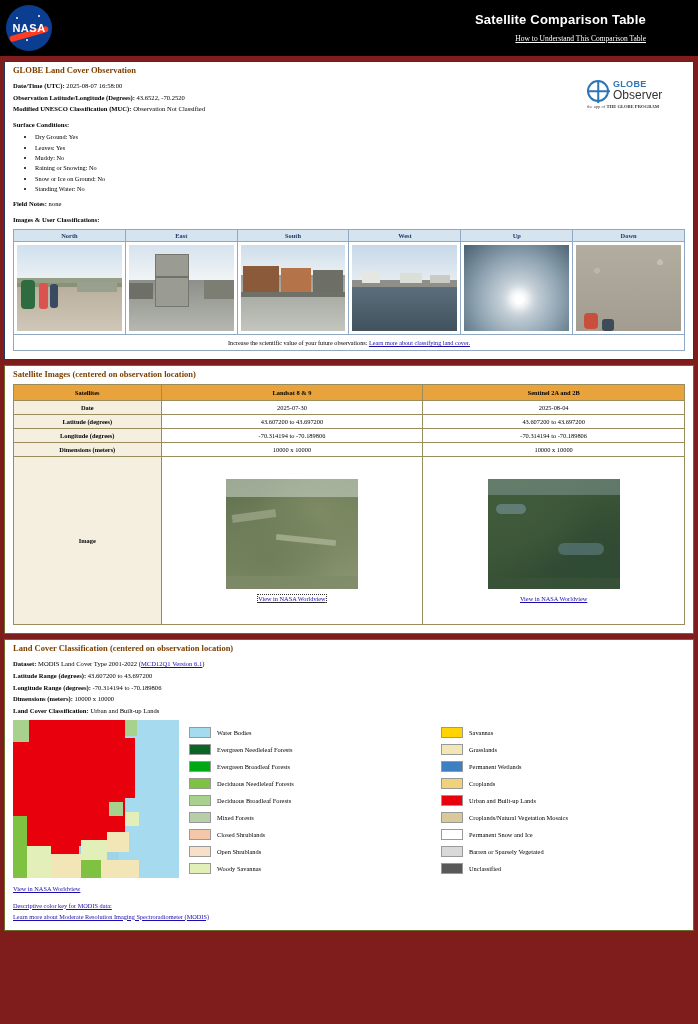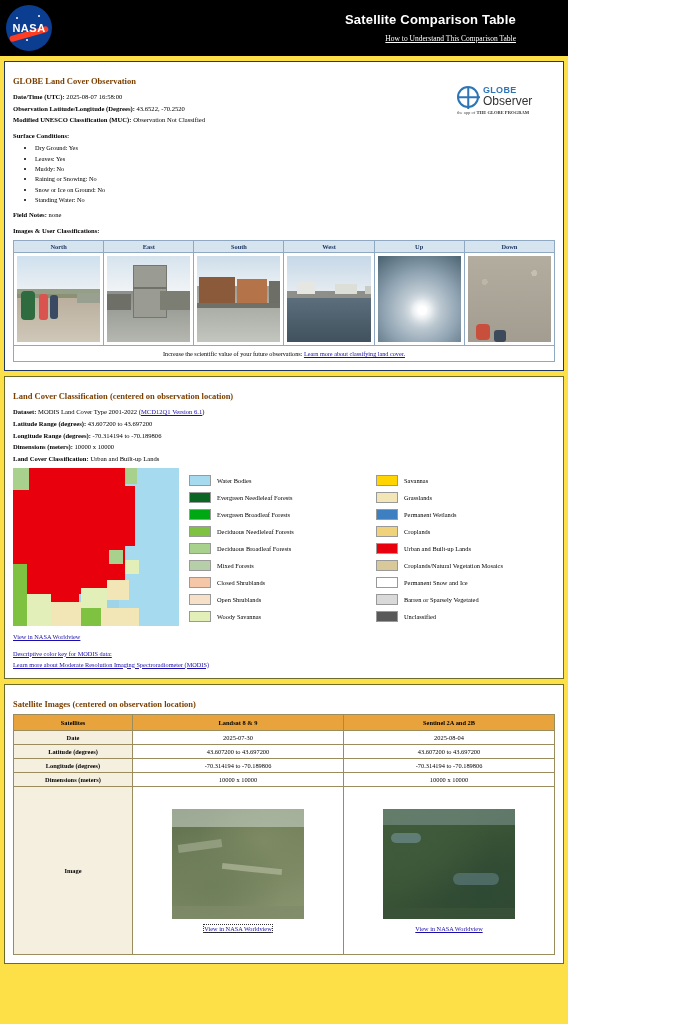--- a/index.html
+++ b/index.html
@@ -2,24 +2,24 @@
 <html><head>
 <meta charset="utf-8">
 <style>
   * { box-sizing: border-box; }
   html, body {
     margin: 0; padding: 0;
     background: #ffffff;
     font-family: "Liberation Serif", serif;
   }
   #page {
-    width: 568px; height: 1024px;
+    width: 698px; height: 1024px;
     position: relative;
     overflow: hidden;
-    background: #fde047;
+    background: #7f1d1d;
   }
 
   
   .topbar {
     height: 56px;
     background: #000;
     display: flex;
     align-items: center;
     position: relative;
   }
@@ -70,21 +70,21 @@
     color: #ffffff;
     text-decoration: underline;
     font-family: "Liberation Serif", serif;
   }
 
   
   .panel {
     margin: 5px 4px 0 4px;
     border: 1px solid #1f3864;
     background: #fff;
-    padding: 14px 8px 8px 8px;
+    padding: 3px 8px 8px 8px;
     position: relative;
   }
   .panel.olive { border-color: #6b6b2a; }
   .panel-title {
     color: #7b3f00;
     font-size: 8.5px;
     font-weight: bold;
     margin-bottom: 5px;
   }
   .panel.olive .panel-title { color: #7b3f00; }
@@ -101,21 +101,21 @@
     margin: 2px 0 4px 0;
     padding-left: 22px;
     font-size: 6.3px;
     line-height: 1.65;
   }
   ul.cond li { list-style: disc; }
 
   
   .globe-logo {
     position: absolute;
-    right: 10px; top: 24px;
+    right: 10px; top: 18px;
     width: 96px;
     text-align: left;
   }
   .globe-logo .row { display: flex; align-items: center; }
   .globe-logo .ring {
     width: 22px; height: 22px; border-radius: 50%;
     border: 2.5px solid #2e75b6;
     position: relative;
     margin-right: 4px;
   }
@@ -394,20 +394,94 @@
                    linear-gradient(#b3ada0,#a39d91)"></div>
               <div class="shape" style="left:8px;bottom:2px;width:14px;height:16px;background:#c94f3d;border-radius:4px"></div>
               <div class="shape" style="left:26px;bottom:0px;width:12px;height:12px;background:#3d4a5a;border-radius:3px"></div>
             </div>
           </td>
         </tr>
         <tr class="caption-row">
           <td colspan="6">
             <span>Increase the scientific value of your future observations:</span>
             <a href="#">Learn more about classifying land cover.</a>
+          </td>
+        </tr>
+      </tbody>
+    </table>
+  </div>
+
+  <div class="panel olive">
+    <div class="panel-title">Satellite Images (centered on observation location)</div>
+
+    <table class="sat-table">
+      <colgroup>
+          <col style="width:22%">
+          <col style="width:39%">
+          <col style="width:39%">
+        </colgroup>
+      <thead>
+        <tr>
+          <th>Satellites</th>
+          <th>Landsat 8 &amp; 9</th>
+          <th>Sentinel 2A and 2B</th>
+        </tr>
+      </thead>
+      <tbody>
+        <tr>
+          <td class="rowhead">Date</td>
+          <td>2025-07-30</td>
+          <td>2025-08-04</td>
+        </tr>
+        <tr>
+          <td class="rowhead">Latitude (degrees)</td>
+          <td>43.607200 to 43.697200</td>
+          <td>43.607200 to 43.697200</td>
+        </tr>
+        <tr>
+          <td class="rowhead">Longitude (degrees)</td>
+          <td>-70.314194 to -70.189806</td>
+          <td>-70.314194 to -70.189806</td>
+        </tr>
+        <tr>
+          <td class="rowhead">Dimensions (meters)</td>
+          <td>10000 x 10000</td>
+          <td>10000 x 10000</td>
+        </tr>
+        <tr>
+          <td class="rowhead sat-img-cell">Image</td>
+          <td class="sat-img-cell">
+            <div class="sat-img">
+              <div style="position:absolute;inset:0;background:
+                   radial-gradient(ellipse at 30% 70%, #6f7f5a 0%, transparent 55%),
+                   radial-gradient(ellipse at 70% 30%, #7d8a63 0%, transparent 50%),
+                   linear-gradient(160deg,#5f6f4c,#8b9670)"></div>
+              <div class="shape" style="left:0;top:0;width:100%;height:16%;background:#cfd8d0;opacity:.55"></div>
+              <div class="shape" style="left:6px;top:30%;width:44px;height:8px;background:#9aa487;opacity:.8;transform:rotate(-8deg)"></div>
+              <div class="shape" style="left:50px;top:52%;width:60px;height:6px;background:#aab294;opacity:.8;transform:rotate(6deg)"></div>
+              <div class="shape" style="left:0;bottom:0;width:100%;height:12%;background:#7f8a69;opacity:.7"></div>
+            </div>
+            <div class="sat-link">
+              <a class="focus-box" href="#">View in NASA Worldview</a>
+            </div>
+          </td>
+          <td class="sat-img-cell">
+            <div class="sat-img">
+              <div style="position:absolute;inset:0;background:
+                   radial-gradient(ellipse at 25% 30%, #3f5a3a 0%, transparent 55%),
+                   radial-gradient(ellipse at 75% 75%, #2f4a34 0%, transparent 55%),
+                   linear-gradient(150deg,#44603c,#2e4630)"></div>
+              <div class="shape" style="left:0;top:0;width:100%;height:14%;background:#8fa3a6;opacity:.45"></div>
+              <div class="shape" style="left:8px;top:22%;width:30px;height:10px;background:#6f8c8f;opacity:.7;border-radius:5px"></div>
+              <div class="shape" style="left:70px;top:58%;width:46px;height:12px;background:#5d7b7e;opacity:.65;border-radius:6px"></div>
+              <div class="shape" style="left:0;bottom:0;width:100%;height:10%;background:#3a5238;opacity:.8"></div>
+            </div>
+            <div class="sat-link">
+              <a href="#">View in NASA Worldview</a>
+            </div>
           </td>
         </tr>
       </tbody>
     </table>
   </div>
 
   <div class="panel olive">
     <div class="panel-title">Land Cover Classification (centered on observation location)</div>
 
     <div class="kv">
@@ -537,87 +611,13 @@
       <a href="#">View in NASA Worldview</a>
       <div style="margin-top:6px">
         <a href="#">Descriptive color key for MODIS data:</a>
       </div>
       <div>
         <a href="#">Learn more about Moderate Resolution Imaging Spectroradiometer (MODIS)</a>
       </div>
     </div>
   </div>
 
-  <div class="panel olive">
-    <div class="panel-title">Satellite Images (centered on observation location)</div>
-
-    <table class="sat-table">
-      <colgroup>
-          <col style="width:22%">
-          <col style="width:39%">
-          <col style="width:39%">
-        </colgroup>
-      <thead>
-        <tr>
-          <th>Satellites</th>
-          <th>Landsat 8 &amp; 9</th>
-          <th>Sentinel 2A and 2B</th>
-        </tr>
-      </thead>
-      <tbody>
-        <tr>
-          <td class="rowhead">Date</td>
-          <td>2025-07-30</td>
-          <td>2025-08-04</td>
-        </tr>
-        <tr>
-          <td class="rowhead">Latitude (degrees)</td>
-          <td>43.607200 to 43.697200</td>
-          <td>43.607200 to 43.697200</td>
-        </tr>
-        <tr>
-          <td class="rowhead">Longitude (degrees)</td>
-          <td>-70.314194 to -70.189806</td>
-          <td>-70.314194 to -70.189806</td>
-        </tr>
-        <tr>
-          <td class="rowhead">Dimensions (meters)</td>
-          <td>10000 x 10000</td>
-          <td>10000 x 10000</td>
-        </tr>
-        <tr>
-          <td class="rowhead sat-img-cell">Image</td>
-          <td class="sat-img-cell">
-            <div class="sat-img">
-              <div style="position:absolute;inset:0;background:
-                   radial-gradient(ellipse at 30% 70%, #6f7f5a 0%, transparent 55%),
-                   radial-gradient(ellipse at 70% 30%, #7d8a63 0%, transparent 50%),
-                   linear-gradient(160deg,#5f6f4c,#8b9670)"></div>
-              <div class="shape" style="left:0;top:0;width:100%;height:16%;background:#cfd8d0;opacity:.55"></div>
-              <div class="shape" style="left:6px;top:30%;width:44px;height:8px;background:#9aa487;opacity:.8;transform:rotate(-8deg)"></div>
-              <div class="shape" style="left:50px;top:52%;width:60px;height:6px;background:#aab294;opacity:.8;transform:rotate(6deg)"></div>
-              <div class="shape" style="left:0;bottom:0;width:100%;height:12%;background:#7f8a69;opacity:.7"></div>
-            </div>
-            <div class="sat-link">
-              <a class="focus-box" href="#">View in NASA Worldview</a>
-            </div>
-          </td>
-          <td class="sat-img-cell">
-            <div class="sat-img">
-              <div style="position:absolute;inset:0;background:
-                   radial-gradient(ellipse at 25% 30%, #3f5a3a 0%, transparent 55%),
-                   radial-gradient(ellipse at 75% 75%, #2f4a34 0%, transparent 55%),
-                   linear-gradient(150deg,#44603c,#2e4630)"></div>
-              <div class="shape" style="left:0;top:0;width:100%;height:14%;background:#8fa3a6;opacity:.45"></div>
-              <div class="shape" style="left:8px;top:22%;width:30px;height:10px;background:#6f8c8f;opacity:.7;border-radius:5px"></div>
-              <div class="shape" style="left:70px;top:58%;width:46px;height:12px;background:#5d7b7e;opacity:.65;border-radius:6px"></div>
-              <div class="shape" style="left:0;bottom:0;width:100%;height:10%;background:#3a5238;opacity:.8"></div>
-            </div>
-            <div class="sat-link">
-              <a href="#">View in NASA Worldview</a>
-            </div>
-          </td>
-        </tr>
-      </tbody>
-    </table>
-  </div>
-
 </div>
 
 </body></html>

